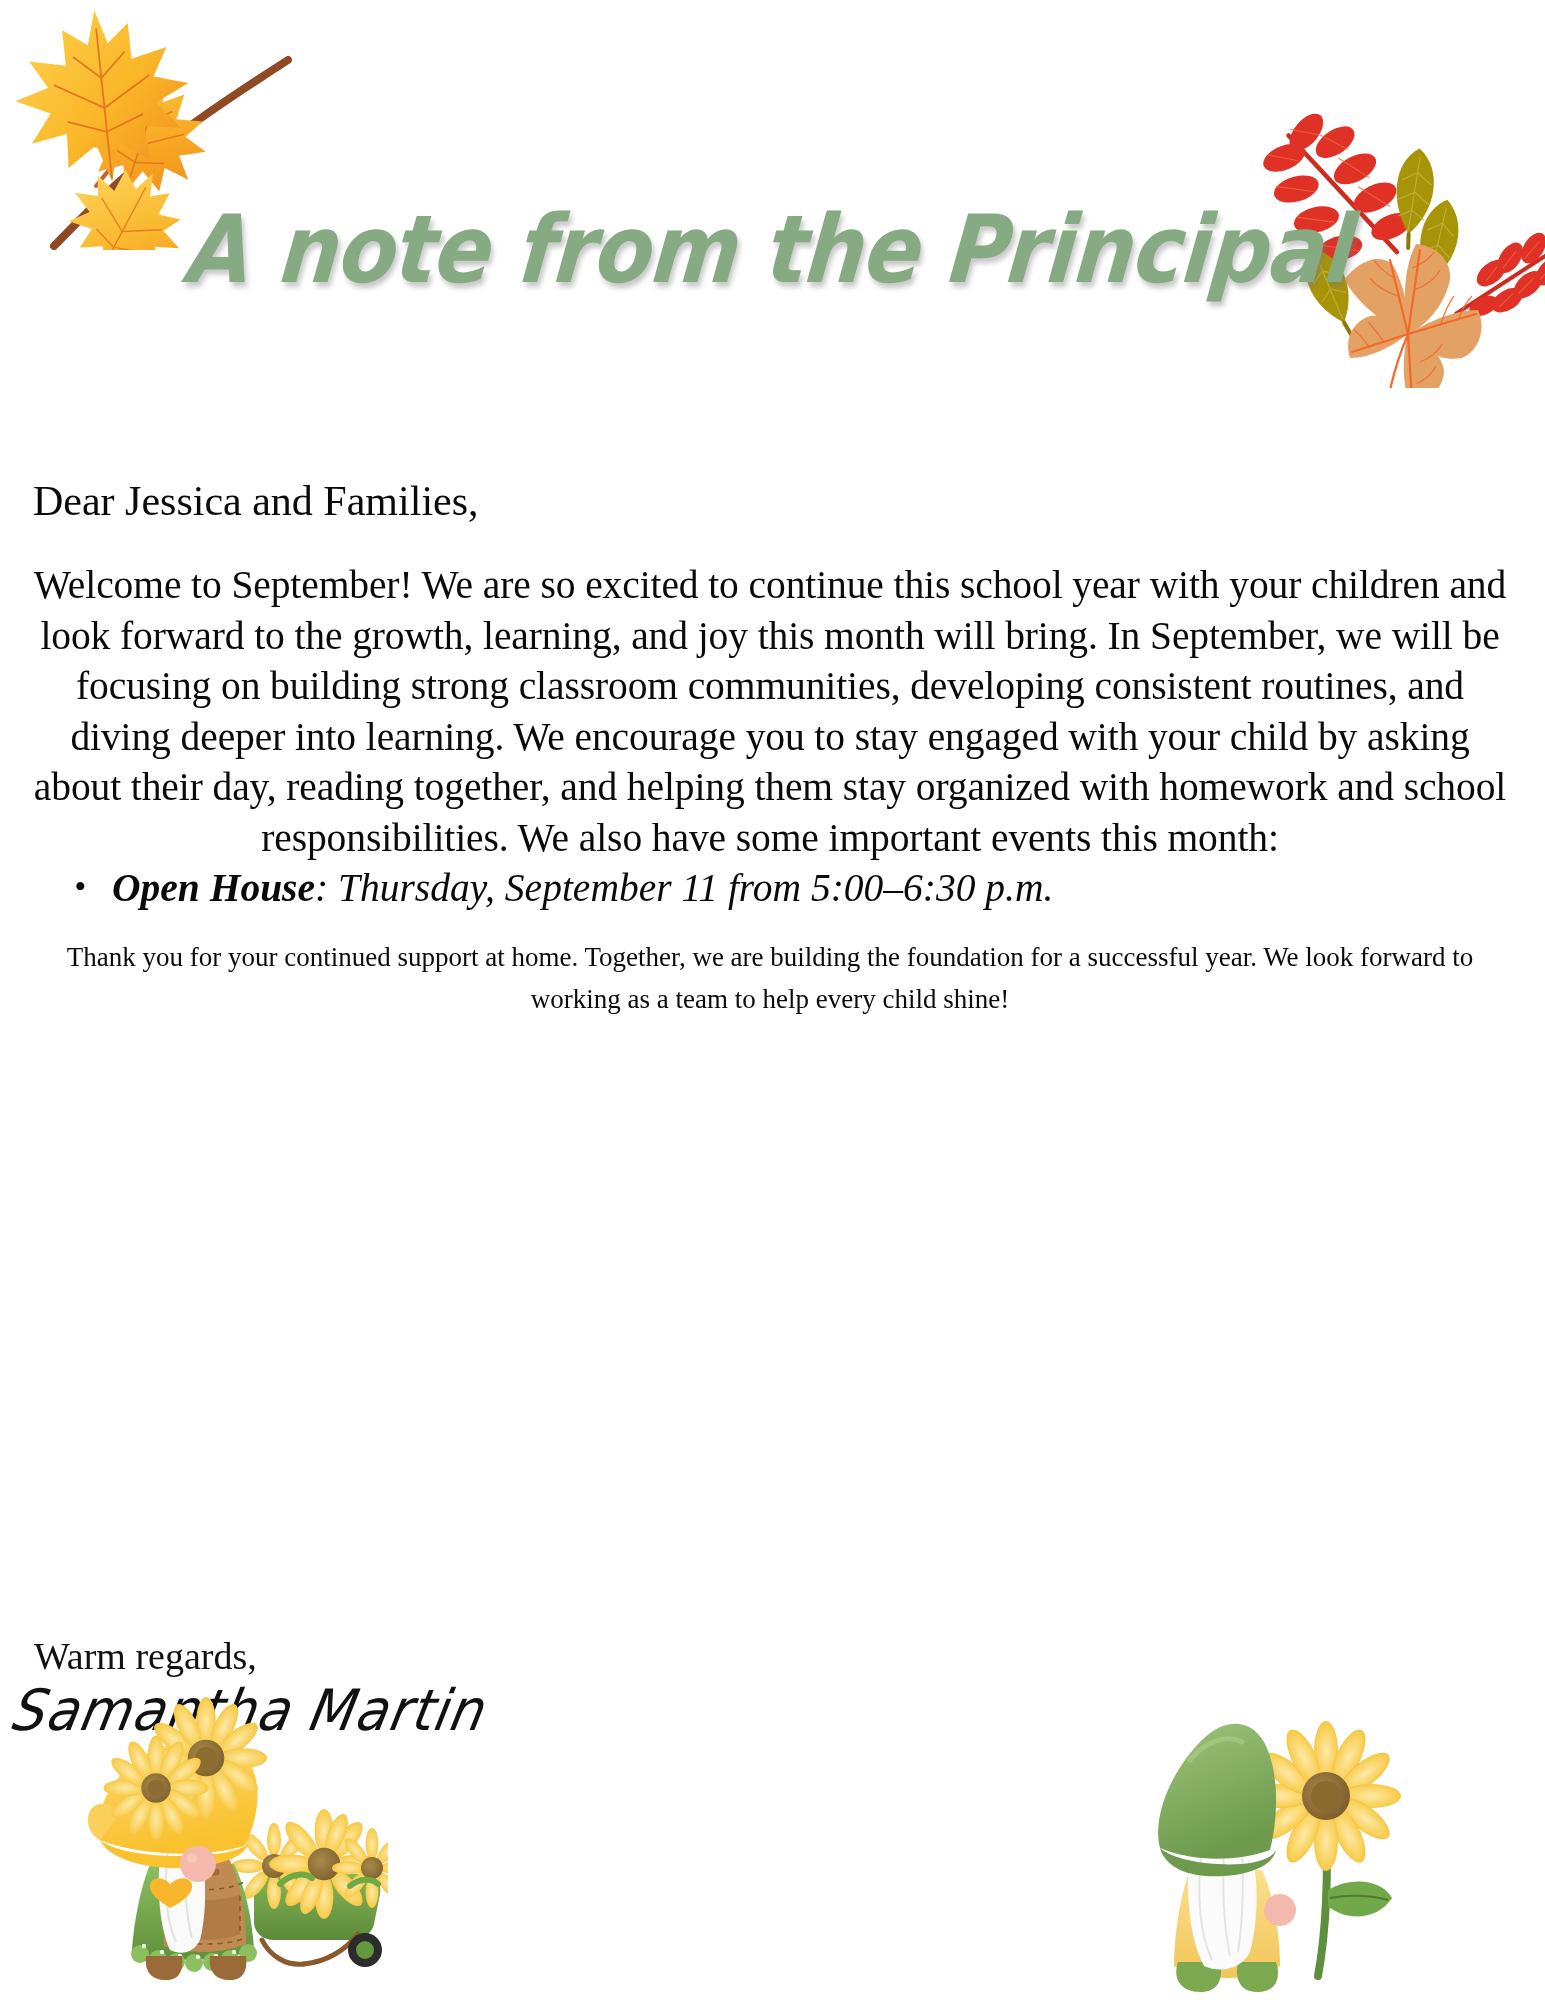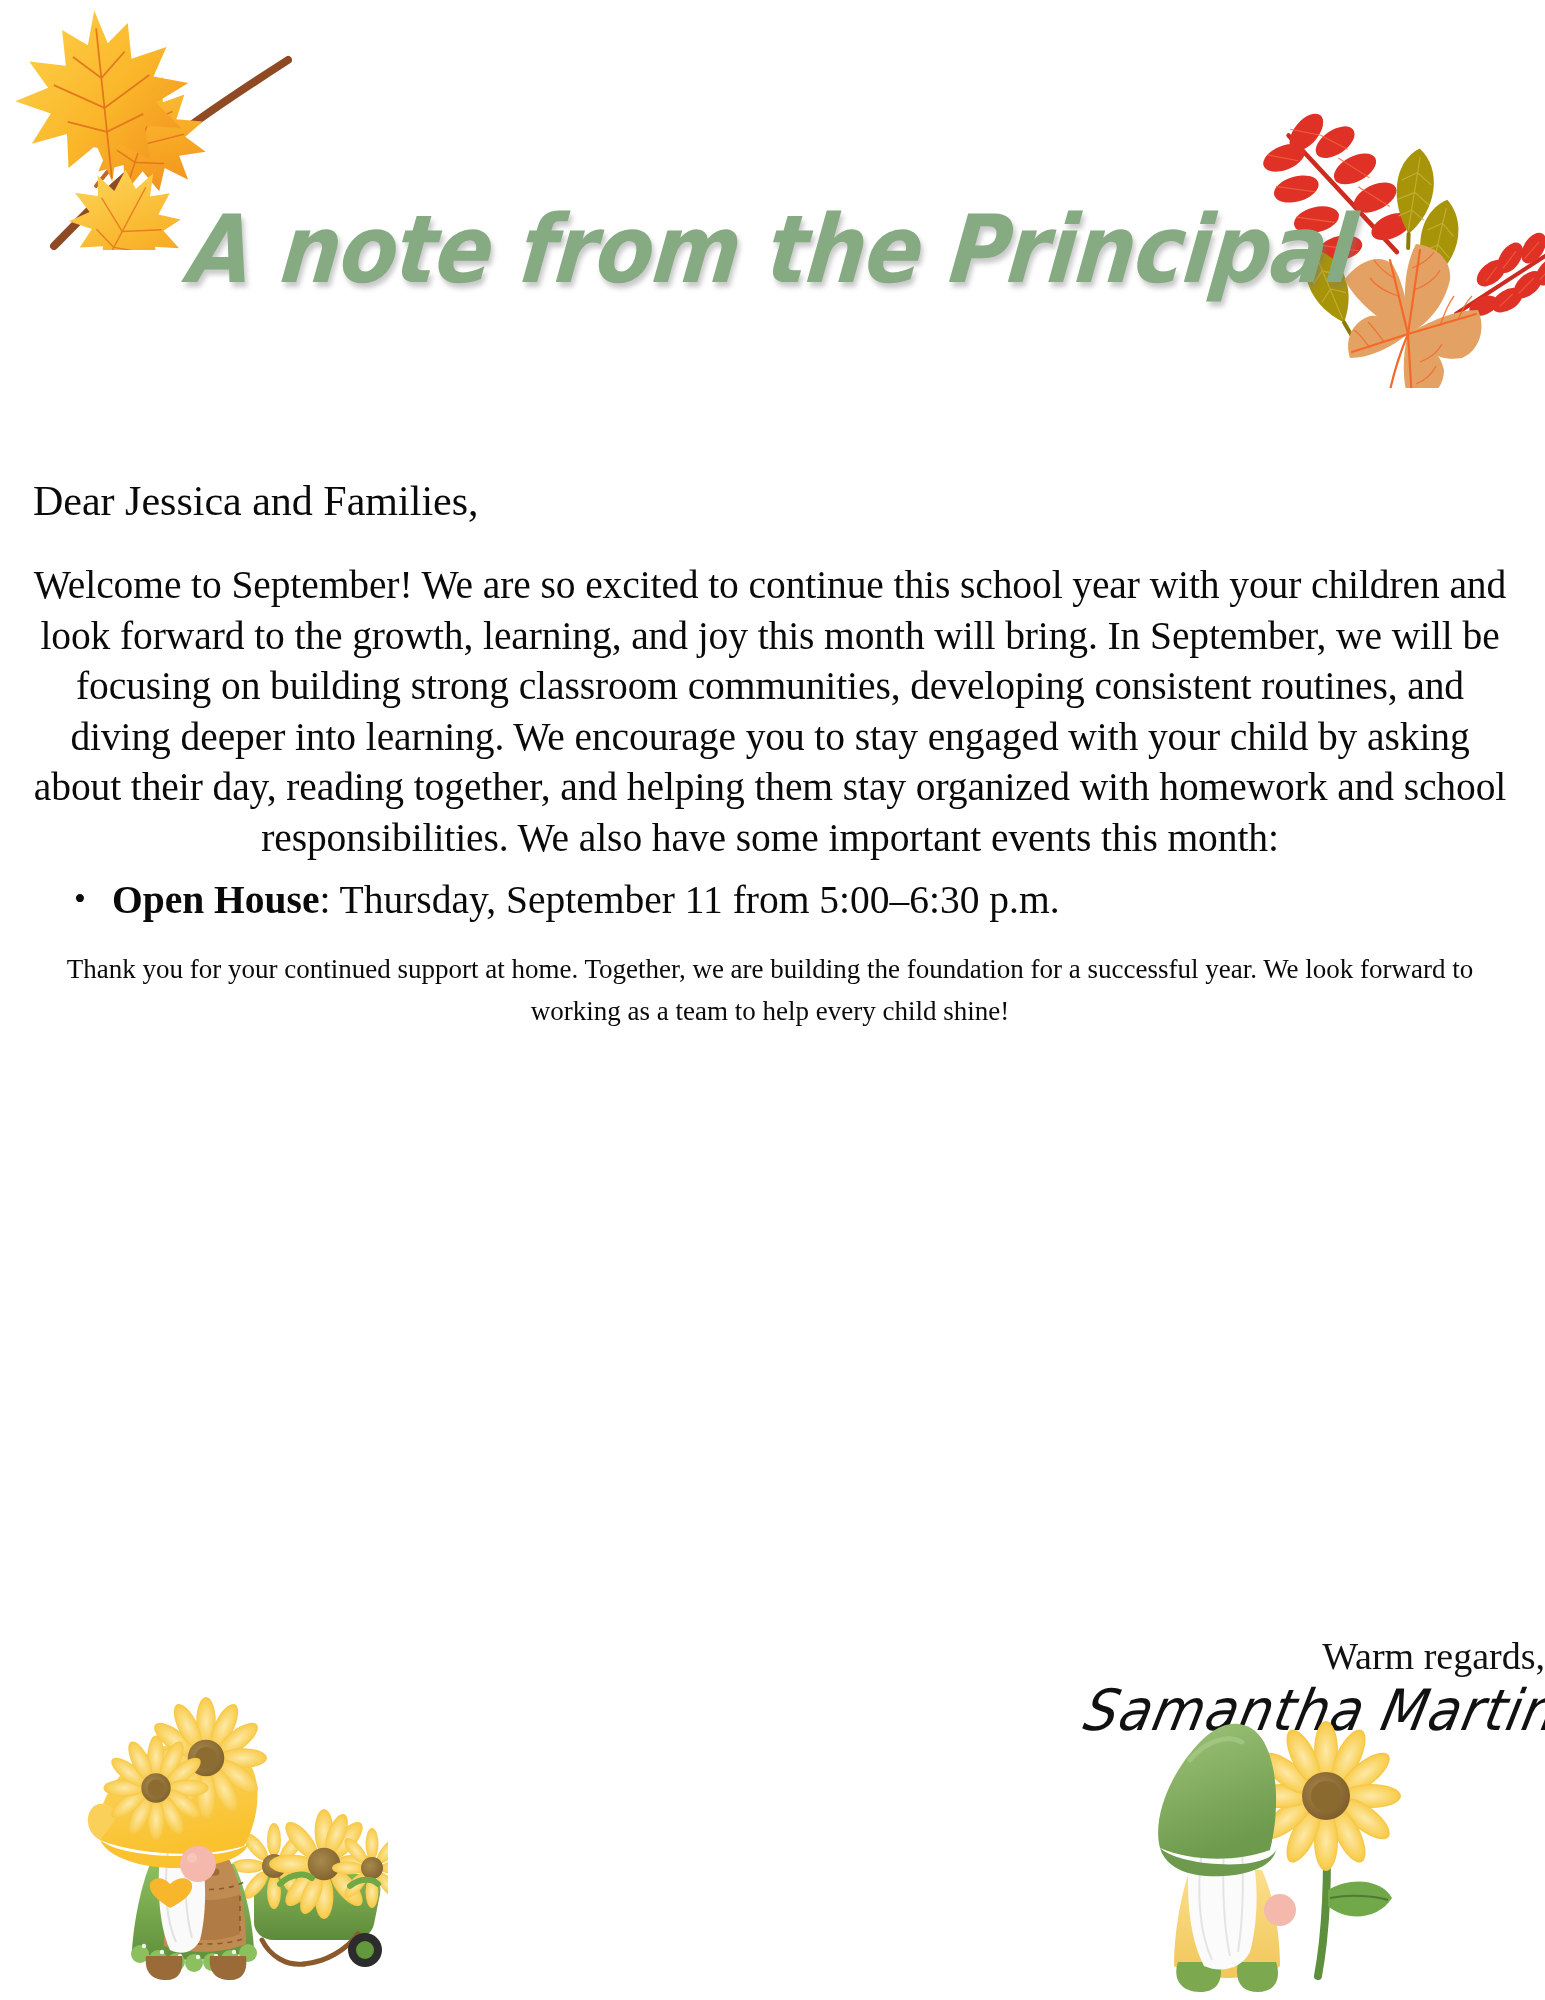--- a/index.html
+++ b/index.html
@@ -65,22 +65,23 @@
   .para {
     font-size:39.5px;
     line-height:50.5px;
     text-align:center;
     letter-spacing:-0.1px;
   }
   .para.mt { margin-top:38px; }
 
   ul.events {
     list-style:none;
-    margin:12px 0 0 36px;
+    margin:0 0 0 36px;
     padding:0;
+    font-style:italic;
   }
   ul.events li {
     position:relative;
     font-size:39.5px;
     line-height:50.5px;
     padding-left:46px;
     text-align:left;
     margin-bottom:0;
   }
   ul.events li::before {
@@ -96,21 +97,21 @@
     line-height:42px;
     text-align:center;
     margin-top:22px;
   }
 
   
   .sign-wrap {
     position:absolute;
     left:0; top:1636px;
     width:1545px;
-    text-align:right;
+    text-align:left;
     padding-left:12px;
   }
   .warm-regards {
     font-family:"Liberation Serif", serif;
     font-size:38px;
     color:#111;
     line-height:1.1;
     margin-left:22px;
   }
   .signature {

